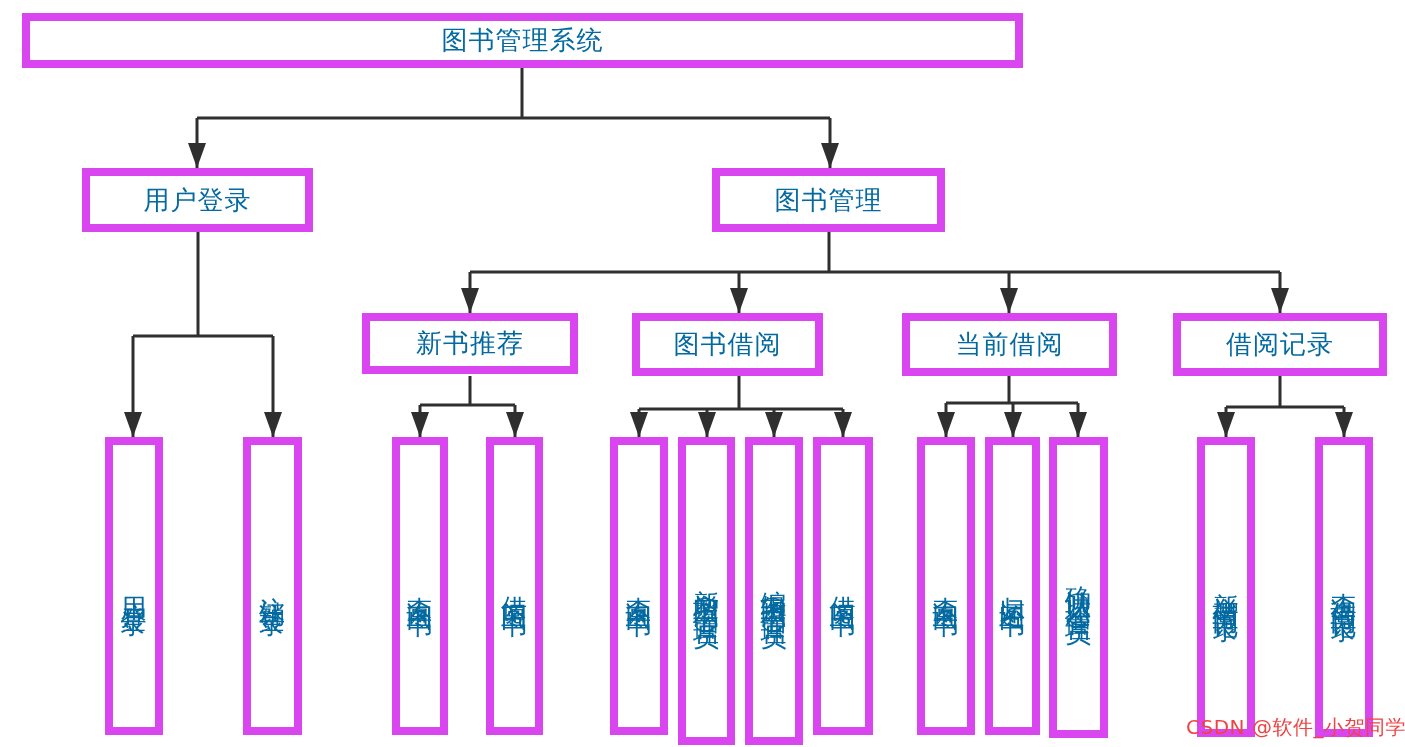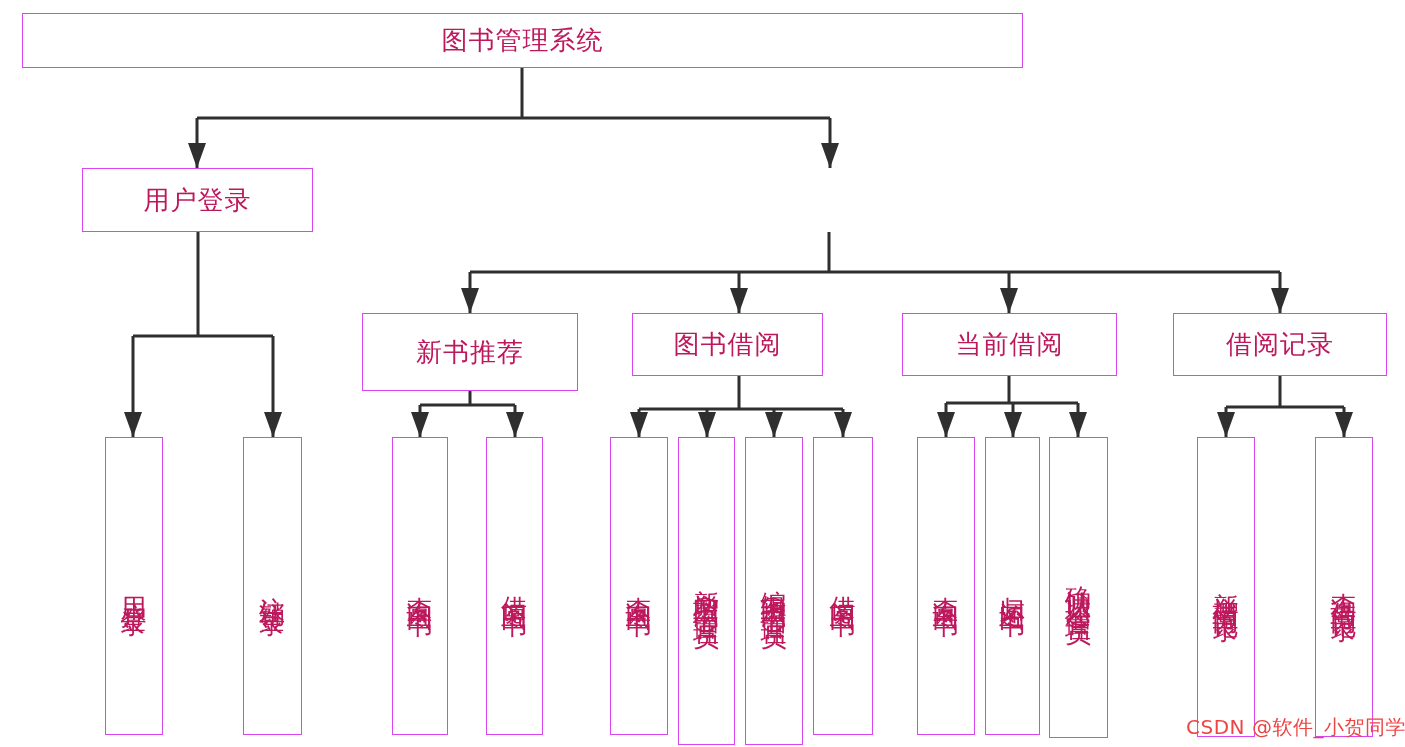--- a/index.html
+++ b/index.html
@@ -7,24 +7,24 @@
     position:relative;
     width:1405px;height:747px;
     background:#ffffff;
     font-family:"DejaVu Sans","Liberation Sans",sans-serif;
     overflow:hidden;
   }
   .connectors{position:absolute;left:0;top:0;width:1405px;height:747px;}
   .box{
     position:absolute;
     box-sizing:border-box;
-    border:1px solid #d946ef;
+    border:8px solid #d946ef;
     background:#ffffff;
     display:flex;align-items:center;justify-content:center;
-    color:#be185d;
+    color:#0369a1;
   }
   .hlabel{
     font-size:26px;
     letter-spacing:1px;
     white-space:nowrap;
   }
   .leaf .vlabel{
     writing-mode:vertical-lr;
     text-orientation:mixed;
     font-size:26px;
@@ -86,22 +86,25 @@
     </g>
   </svg>
 
   <div class="box" style="left:22px;top:13px;width:1001px;height:55px;">
     <span class="hlabel">图书管理系统</span>
   </div>
 
   <div class="box" style="left:82px;top:168px;width:231px;height:64px;">
     <span class="hlabel">用户登录</span>
   </div>
+  <div class="box" style="left:712px;top:168px;width:233px;height:64px;">
+    <span class="hlabel">图书管理</span>
+  </div>
 
-  <div class="box" style="left:362px;top:313px;width:216px;height:78px;">
+  <div class="box" style="left:362px;top:313px;width:216px;height:61px;">
     <span class="hlabel">新书推荐</span>
   </div>
   <div class="box" style="left:632px;top:313px;width:191px;height:63px;">
     <span class="hlabel">图书借阅</span>
   </div>
   <div class="box" style="left:1173px;top:313px;width:214px;height:63px;">
     <span class="hlabel">借阅记录</span>
   </div>
   <div class="box" style="left:902px;top:313px;width:215px;height:63px;">
     <span class="hlabel">当前借阅</span>

